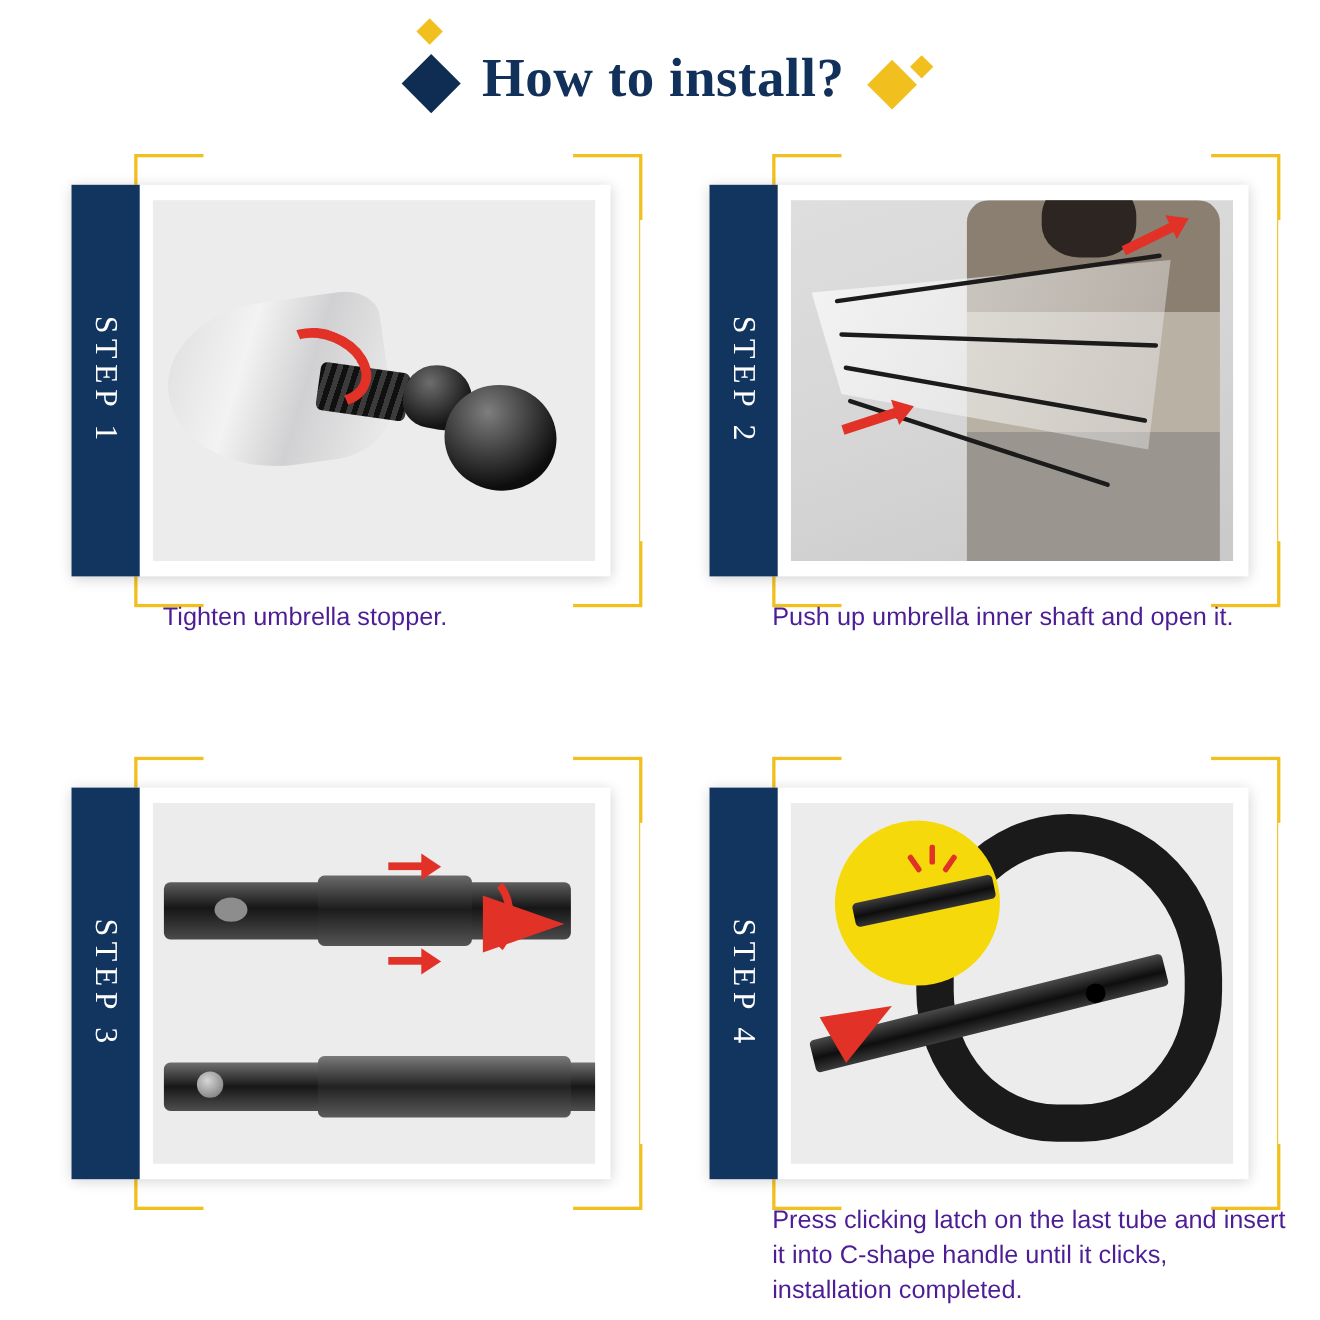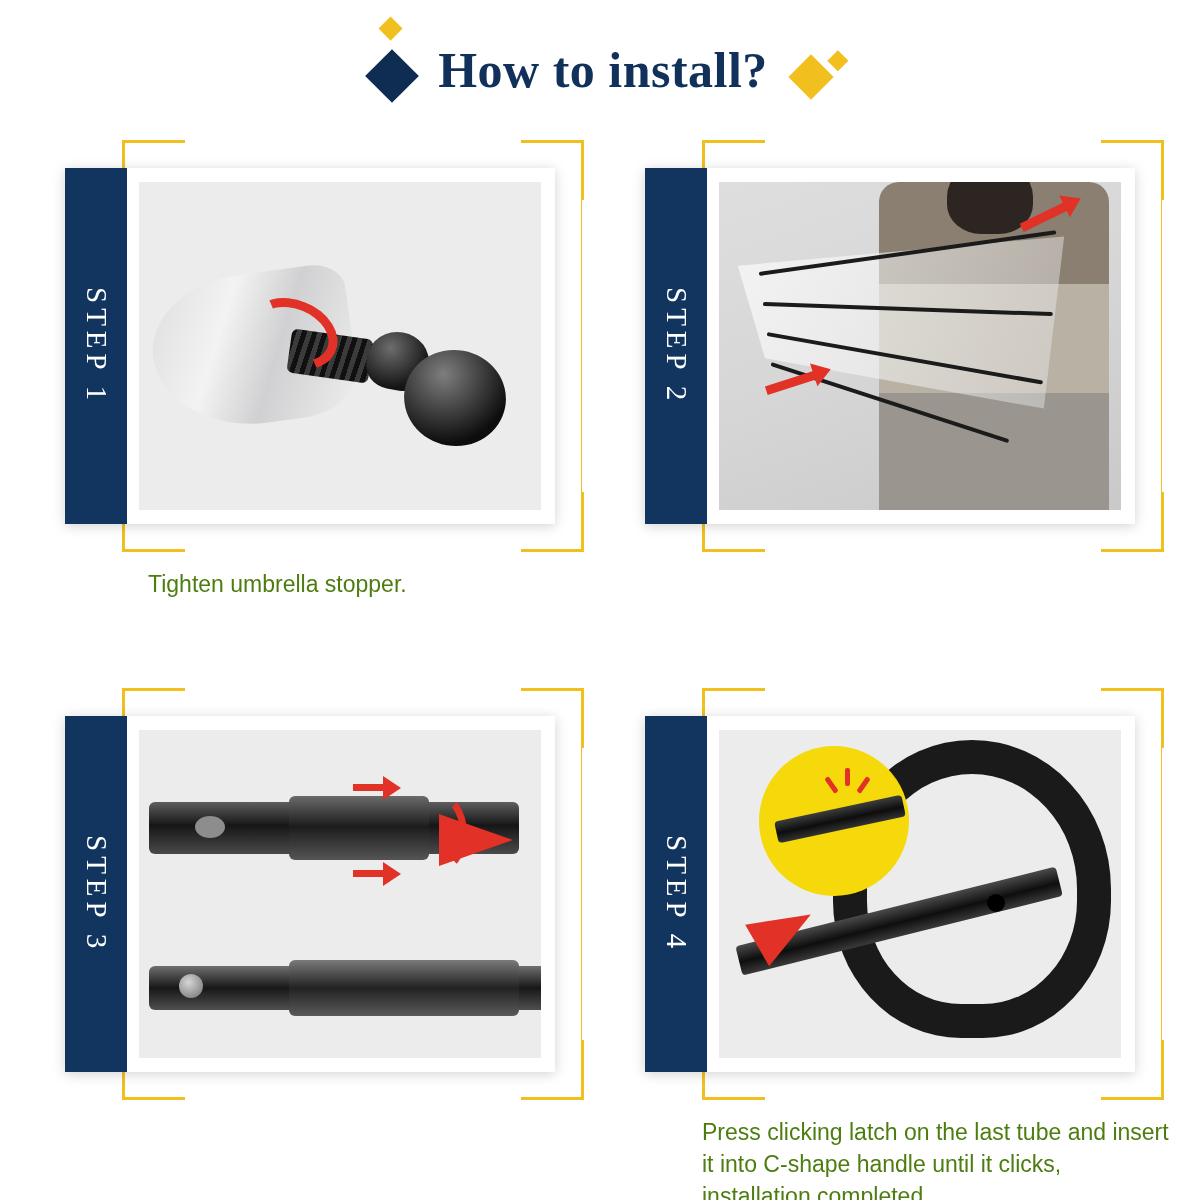--- a/index.html
+++ b/index.html
@@ -168,26 +168,26 @@
   .photo {
     flex: 1;
     margin: 14px 14px 14px 12px;
     background: #ececed;
     position: relative;
     overflow: hidden;
   }
 
   .caption {
     position: absolute;
-    top: 428px;
+    top: 404px;
     left: 92px;
     width: 470px;
     font-size: 23px;
     line-height: 32px;
-    color: #4d7c0f;
+    color: #4c1d95;
   }
 
   .step-1 .caption { left: 118px; width: 440px; }
   .step-3 .caption { left: 108px; width: 450px; }
 
   
   .arrow-red {
     position: absolute;
     background: #e23127;
     height: 9px;
@@ -497,20 +497,21 @@
         <div class="s2-head"></div>
         <div class="s2-canopy"></div>
         <div class="s2-rib" style="left:40px; top:90px; width:300px; transform:rotate(-8deg);"></div>
         <div class="s2-rib" style="left:44px; top:120px; width:290px; transform:rotate(2deg);"></div>
         <div class="s2-rib" style="left:48px; top:150px; width:280px; transform:rotate(10deg);"></div>
         <div class="s2-rib" style="left:52px; top:180px; width:250px; transform:rotate(18deg);"></div>
         <div class="arrow-red" style="left:300px; top:30px; width:52px; transform:rotate(-26deg);"></div>
         <div class="arrow-red" style="left:46px; top:196px; width:54px; transform:rotate(-18deg);"></div>
       </div>
     </div>
+    <div class="caption">Push up umbrella inner shaft and open it.</div>
   </div>
 
   <div class="step step-3" style="height:520px; margin-top:22px;">
     <div class="bracket"></div>
     <div class="bracket-sides"></div>
     <div class="card">
       <div class="step-tab">
         <span>STEP 3</span>
       </div>
       <div class="photo">

